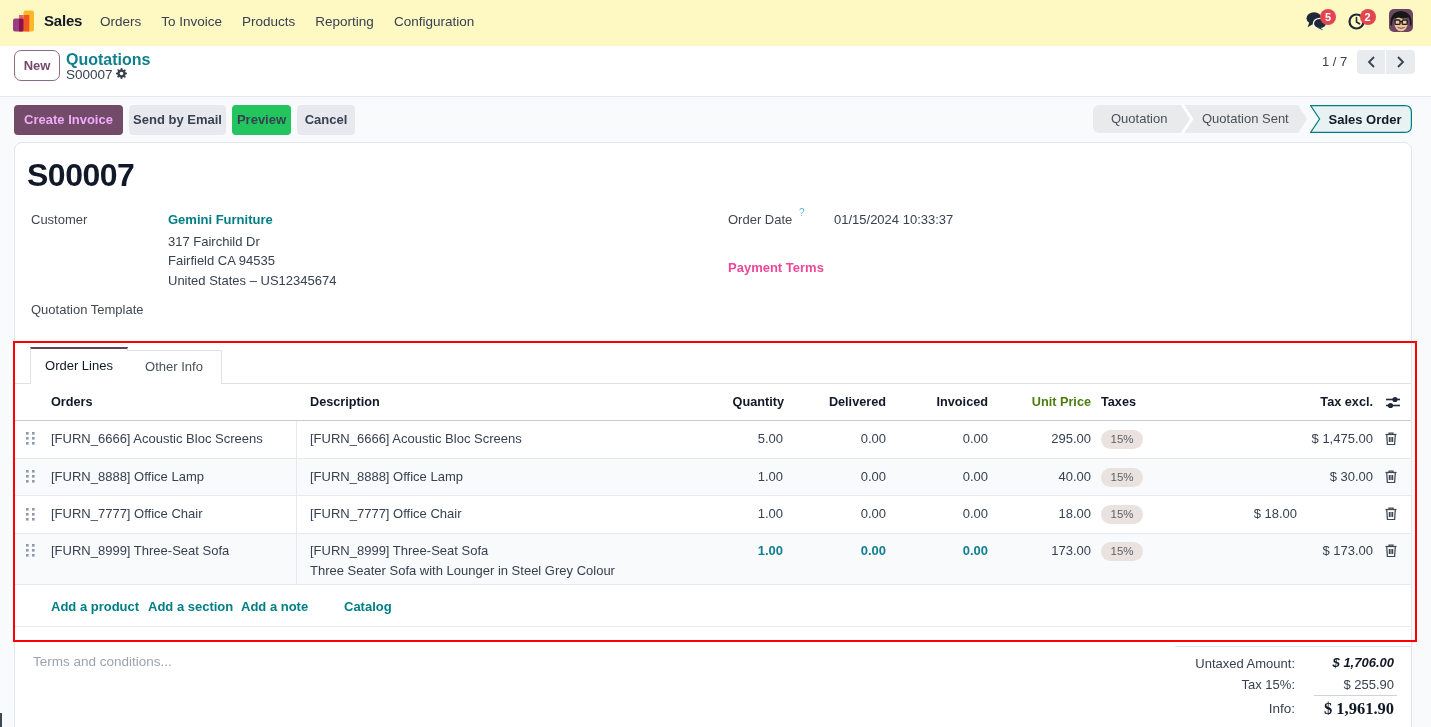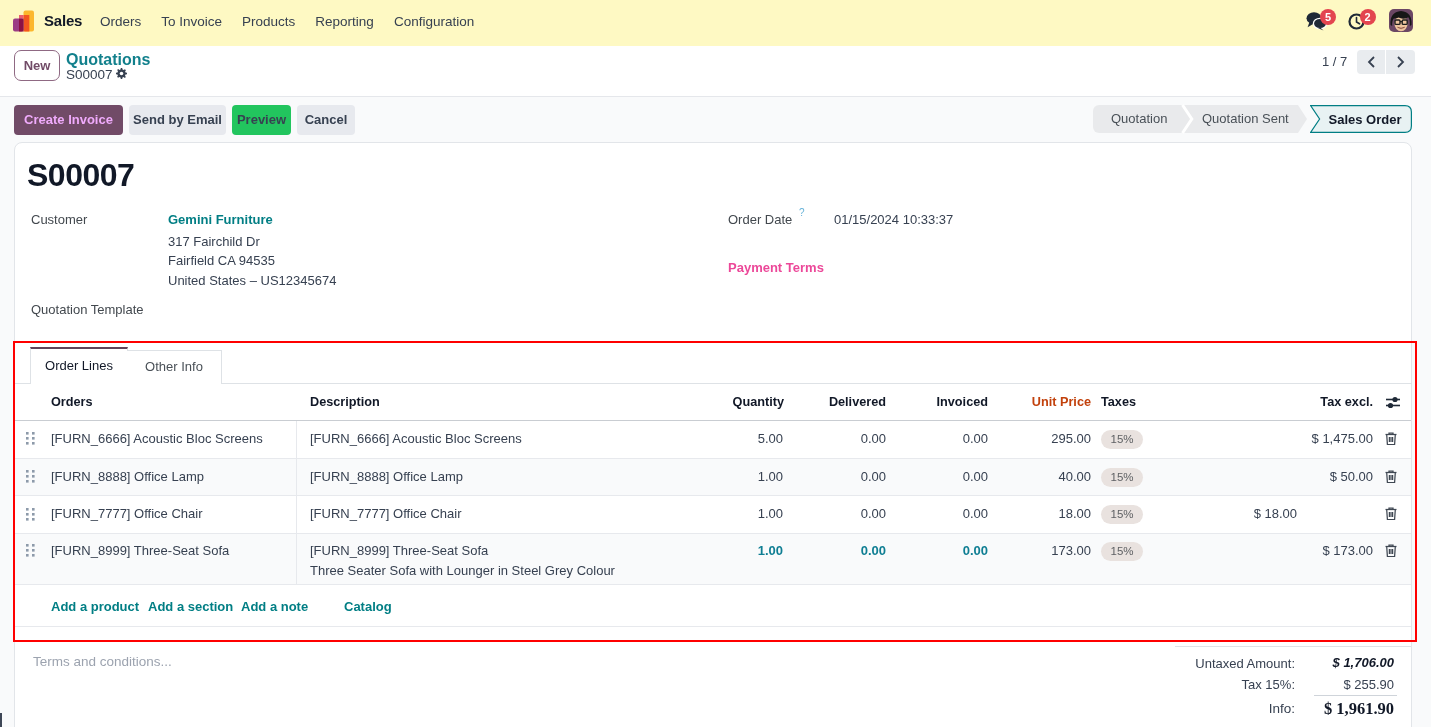--- a/index.html
+++ b/index.html
@@ -122,21 +122,21 @@
 
 <div class="abs" style="left:14px;top:383px;width:1398px;height:1px;background:#dee2e6;"></div>
 <div class="abs" style="left:30px;top:347px;width:98px;height:37px;background:#fff;border:1px solid #dee2e6;border-bottom:none;border-top:2px solid #5f4459;color:#111827;font-size:13px;text-align:center;line-height:34px;">Order Lines</div>
 <div class="abs" style="left:127px;top:350px;width:95px;height:34px;background:#fff;border:1px solid #dee2e6;border-bottom:none;border-left:none;color:#495057;font-size:13px;text-align:center;line-height:32px;">Other Info</div>
 
 <div class="abs" style="left:51px;top:395px;font-size:12.7px;font-weight:bold;color:#111827;">Orders</div>
 <div class="abs" style="left:310px;top:395px;font-size:12.7px;font-weight:bold;color:#111827;">Description</div>
 <div class="abs r" style="left:684px;top:395px;width:100px;font-size:12.7px;font-weight:bold;color:#111827;">Quantity</div>
 <div class="abs r" style="left:786px;top:395px;width:100px;font-size:12.7px;font-weight:bold;color:#111827;">Delivered</div>
 <div class="abs r" style="left:888px;top:395px;width:100px;font-size:12.7px;font-weight:bold;color:#111827;">Invoiced</div>
-<div class="abs r" style="left:991px;top:395px;width:100px;font-size:12.7px;font-weight:bold;color:#c2410c;">Unit Price</div>
+<div class="abs r" style="left:991px;top:395px;width:100px;font-size:12.7px;font-weight:bold;color:#4d7c0f;">Unit Price</div>
 <div class="abs" style="left:1101px;top:395px;font-size:12.7px;font-weight:bold;color:#111827;">Taxes</div>
 <div class="abs r" style="left:1273px;top:395px;width:100px;font-size:12.7px;font-weight:bold;color:#111827;">Tax excl.</div>
 <svg class="abs" style="left:1386px;top:396px;" width="14" height="13" viewBox="0 0 14 13">
   <line x1="0" y1="3.5" x2="14" y2="3.5" stroke="#1f2937" stroke-width="1.6"></line>
   <circle cx="9" cy="3.5" r="2.6" fill="#1f2937"></circle>
   <line x1="0" y1="9.5" x2="14" y2="9.5" stroke="#1f2937" stroke-width="1.6"></line>
   <circle cx="4.5" cy="9.5" r="2.6" fill="#1f2937"></circle>
 </svg>
 <div class="abs" style="left:15px;top:420px;width:1396px;height:1px;background:#c9cdd2;"></div>
 
@@ -209,21 +209,21 @@
     </g>
   </svg>
 
 <div class="abs val" style="left:51px;top:469px;">[FURN_8888] Office Lamp</div>
 <div class="abs val" style="left:310px;top:469px;">[FURN_8888] Office Lamp</div>
 <div class="abs val r" style="left:683px;top:469px;width:100px;">1.00</div>
 <div class="abs val r" style="left:786px;top:469px;width:100px;">0.00</div>
 <div class="abs val r" style="left:888px;top:469px;width:100px;">0.00</div>
 <div class="abs val r" style="left:991px;top:469px;width:100px;">40.00</div>
 <div class="abs" style="left:1101px;top:468px;width:42px;height:19px;background:#e9e2df;border-radius:10px;font-size:11.5px;color:#5f6164;text-align:center;line-height:19px;">15%</div>
-<div class="abs val r" style="left:1273px;top:469px;width:100px;">$ 50.00</div>
+<div class="abs val r" style="left:1273px;top:469px;width:100px;">$ 30.00</div>
 <svg class="abs" style="left:1385px;top:470px;" width="12" height="13" viewBox="0 0 12 13">
     <g stroke="#3f4752" stroke-width="1.25" fill="none">
       <path d="M0.5 2.5 h11"></path>
       <path d="M4 2.5 v-1.5 h4 v1.5"></path>
       <path d="M1.7 2.5 l0.7 10 h7.2 l0.7 -10"></path>
       <path d="M4.4 5 v5"></path>
       <path d="M6 5 v5"></path>
       <path d="M7.6 5 v5"></path>
     </g>
   </svg>

